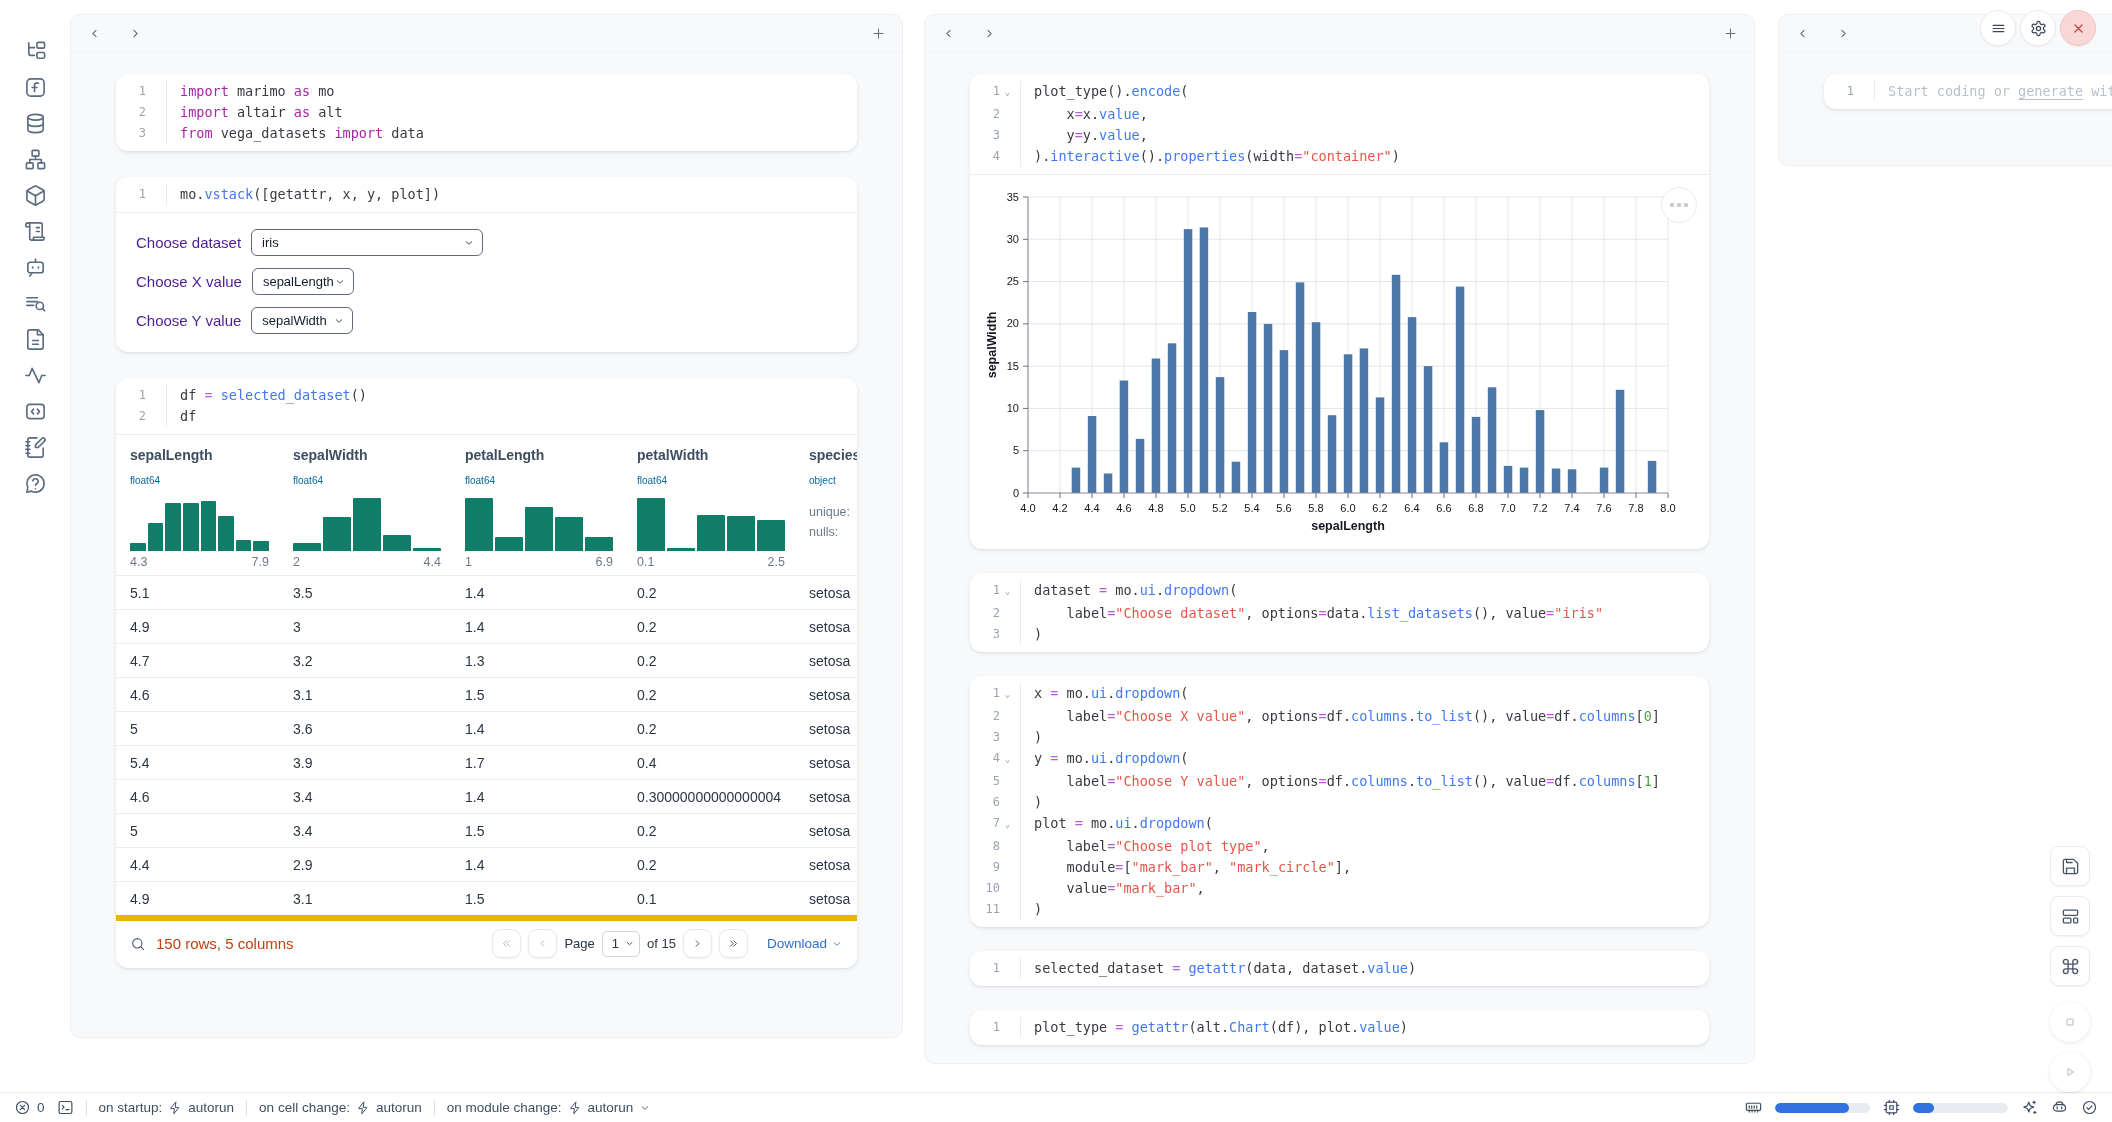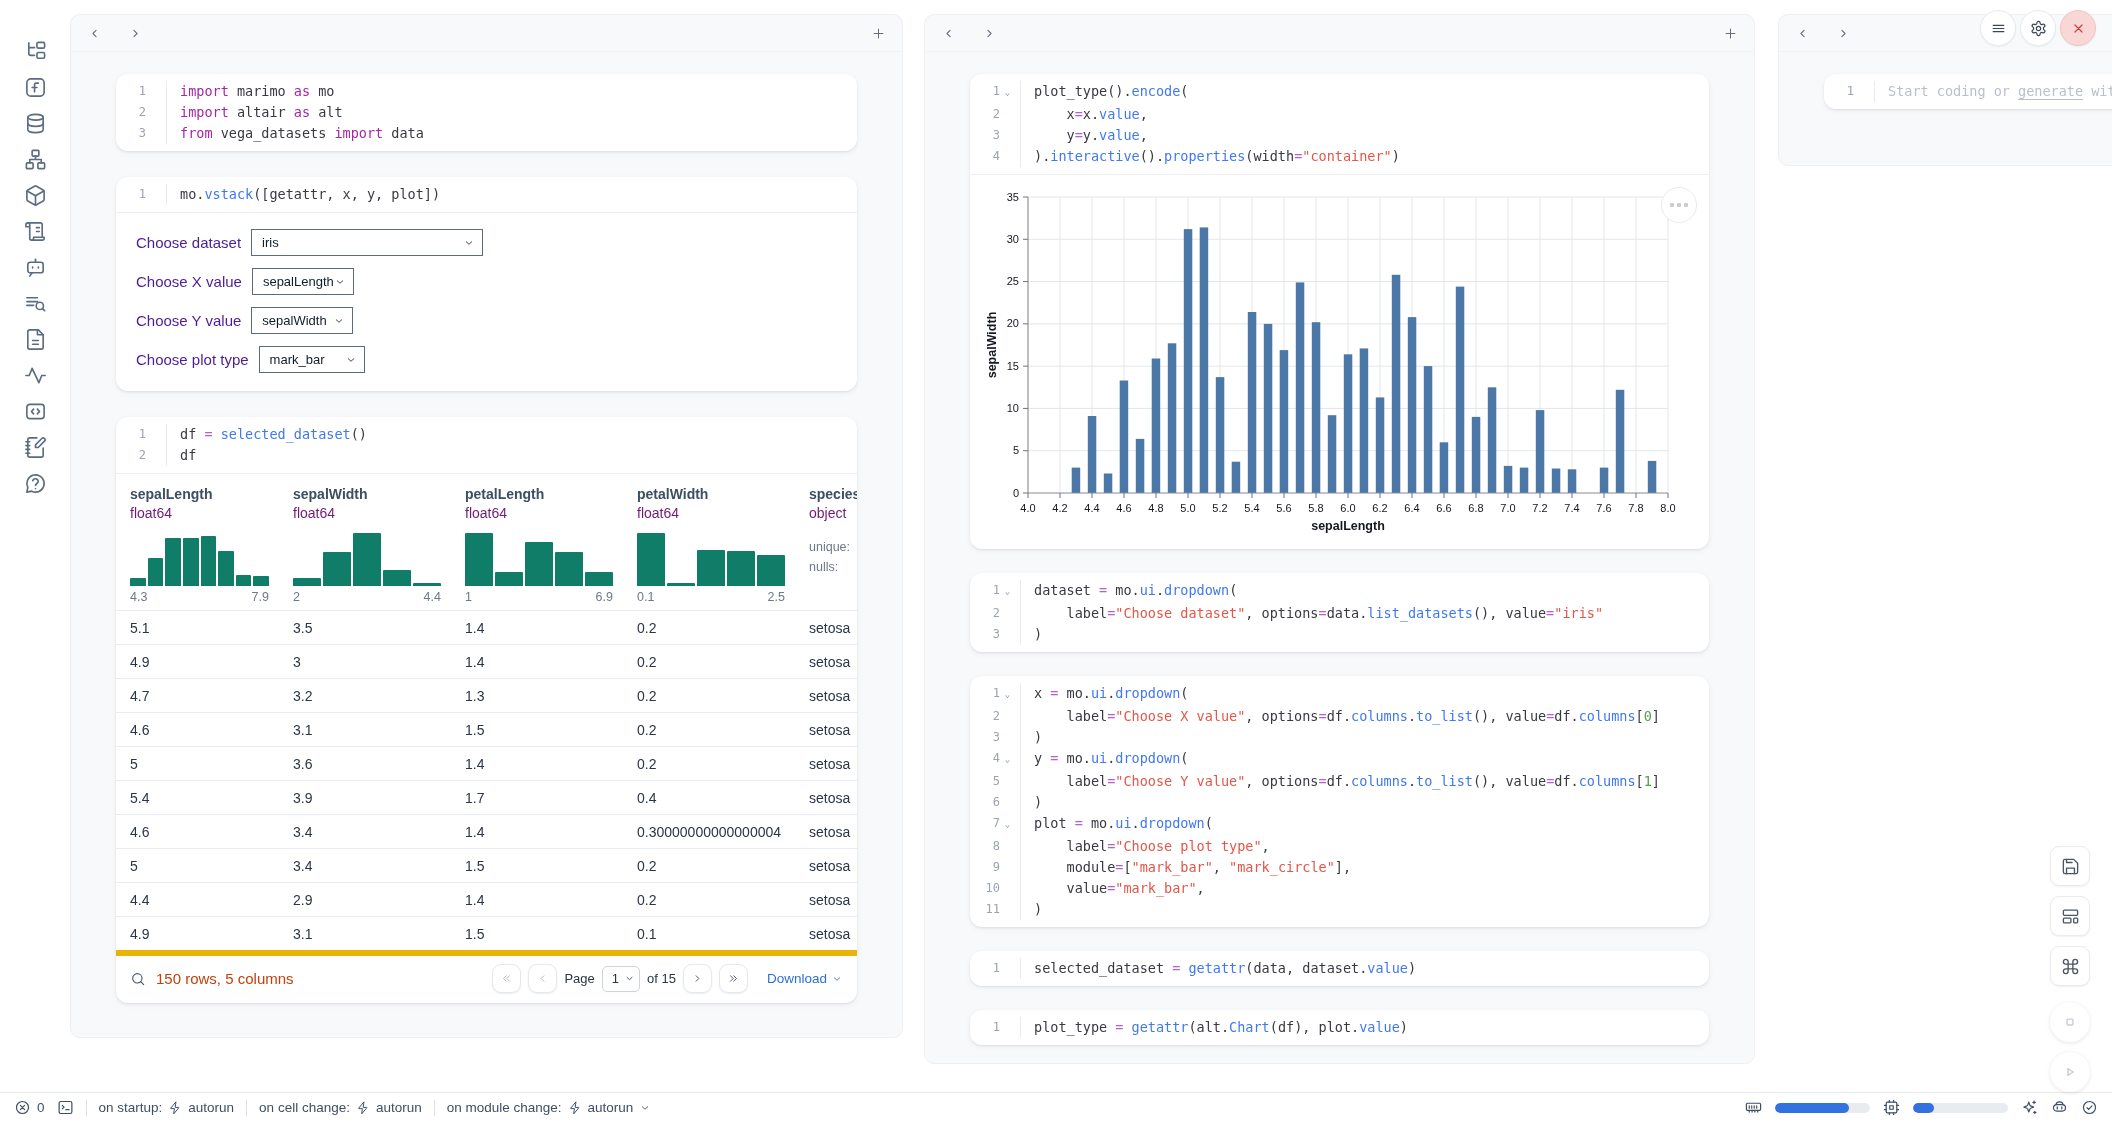--- a/index.html
+++ b/index.html
@@ -41,32 +41,32 @@
   .tk-num{color:#50a14f}.tk-op{color:#b55fd0}
   .tk-ph{color:#b9c0cb}.tk-phu{color:#b9c0cb;text-decoration:underline;text-underline-offset:3px}
 
   .cell-output{border-top:1px solid #eceef2}
 
   
   .ctrl-wrap{padding:14px 20px 18px}
   .ctrl-row{display:flex;align-items:center;gap:10px;margin-top:12px}
   .ctrl-row:first-child{margin-top:2px}
   .ctrl-label{font-size:15px;color:#4c1d95}
-  .ctrl-select{position:relative;border:1.5px solid #5f6b7c;border-radius:0;height:27px;background:#fff;
+  .ctrl-select{position:relative;border:1.5px solid #5f6b7c;border-radius:6px;height:27px;background:#fff;
                display:inline-flex;align-items:center;padding:0 26px 0 10px;font-size:13px;color:#101c2b;
                box-sizing:border-box;cursor:pointer}
   .sel-0{width:232px}.sel-1{width:102px}.sel-2{width:102px}.sel-3{width:106px}
   .ctrl-chev{position:absolute;right:7px;top:7px;width:12px;height:12px;color:#1f2937}
 
   
   .tbl-head{display:grid;grid-template-columns:163px 172px 172px 172px minmax(0,1fr);
             padding:12px 0 6px 14px}
   .th{padding-right:24px;overflow:hidden;white-space:nowrap}
   .th-name{font-weight:bold;color:#3c4e60;font-size:14px}
-  .th-type{color:#701a75;font-size:14px;margin-top:3px}
+  .th-type{color:#0369a1;font-size:10px;margin-top:12px}
   .hist{margin-top:9px;height:56px;display:flex;align-items:flex-end;gap:2px}
   .hist b{flex:1;border-radius:1px 1px 0 0}
   .hist-range{display:flex;justify-content:space-between;color:#6d7889;font-size:12.5px;margin-top:4px}
   .th-stats{margin-top:16px;color:#6d7889;font-size:12.5px;line-height:20px}
   .tr{display:grid;grid-template-columns:163px 172px 172px 172px minmax(0,1fr);height:33px;
       align-items:center;border-top:1px solid #e8ebef;padding-left:14px;color:#2a3545;font-size:14px}
   .td{overflow:hidden;white-space:nowrap;padding-right:4px}
   .tbl-rows{border-bottom:6px solid #eab308}
   .tbl-foot{display:flex;align-items:center;padding:8px 14px 10px;gap:10px}
   .f-ic{width:16px;height:16px;color:#46566b;cursor:pointer}
@@ -289,31 +289,20 @@
                   <svg viewBox="0 0 24 24" fill="none" stroke="currentColor" stroke-width="1.7" stroke-linecap="round" stroke-linejoin="round">
                     <path d="m6.5 9.5 5.5 5 5.5-5"></path>
                   </svg>
                 </span>
               </span>
             </div>
             <div class="ctrl-row">
               <span class="ctrl-label">Choose Y value</span>
               <span class="ctrl-select sel-2">
                 <span>sepalWidth</span>
-                <span class="ctrl-chev">
-                  <svg viewBox="0 0 24 24" fill="none" stroke="currentColor" stroke-width="1.7" stroke-linecap="round" stroke-linejoin="round">
-                    <path d="m6.5 9.5 5.5 5 5.5-5"></path>
-                  </svg>
-                </span>
-              </span>
-            </div>
-            <div class="ctrl-row">
-              <span class="ctrl-label">Choose plot type</span>
-              <span class="ctrl-select sel-3">
-                <span>mark_bar</span>
                 <span class="ctrl-chev">
                   <svg viewBox="0 0 24 24" fill="none" stroke="currentColor" stroke-width="1.7" stroke-linecap="round" stroke-linejoin="round">
                     <path d="m6.5 9.5 5.5 5 5.5-5"></path>
                   </svg>
                 </span>
               </span>
             </div>
           </div>
       </div>
     </div>

